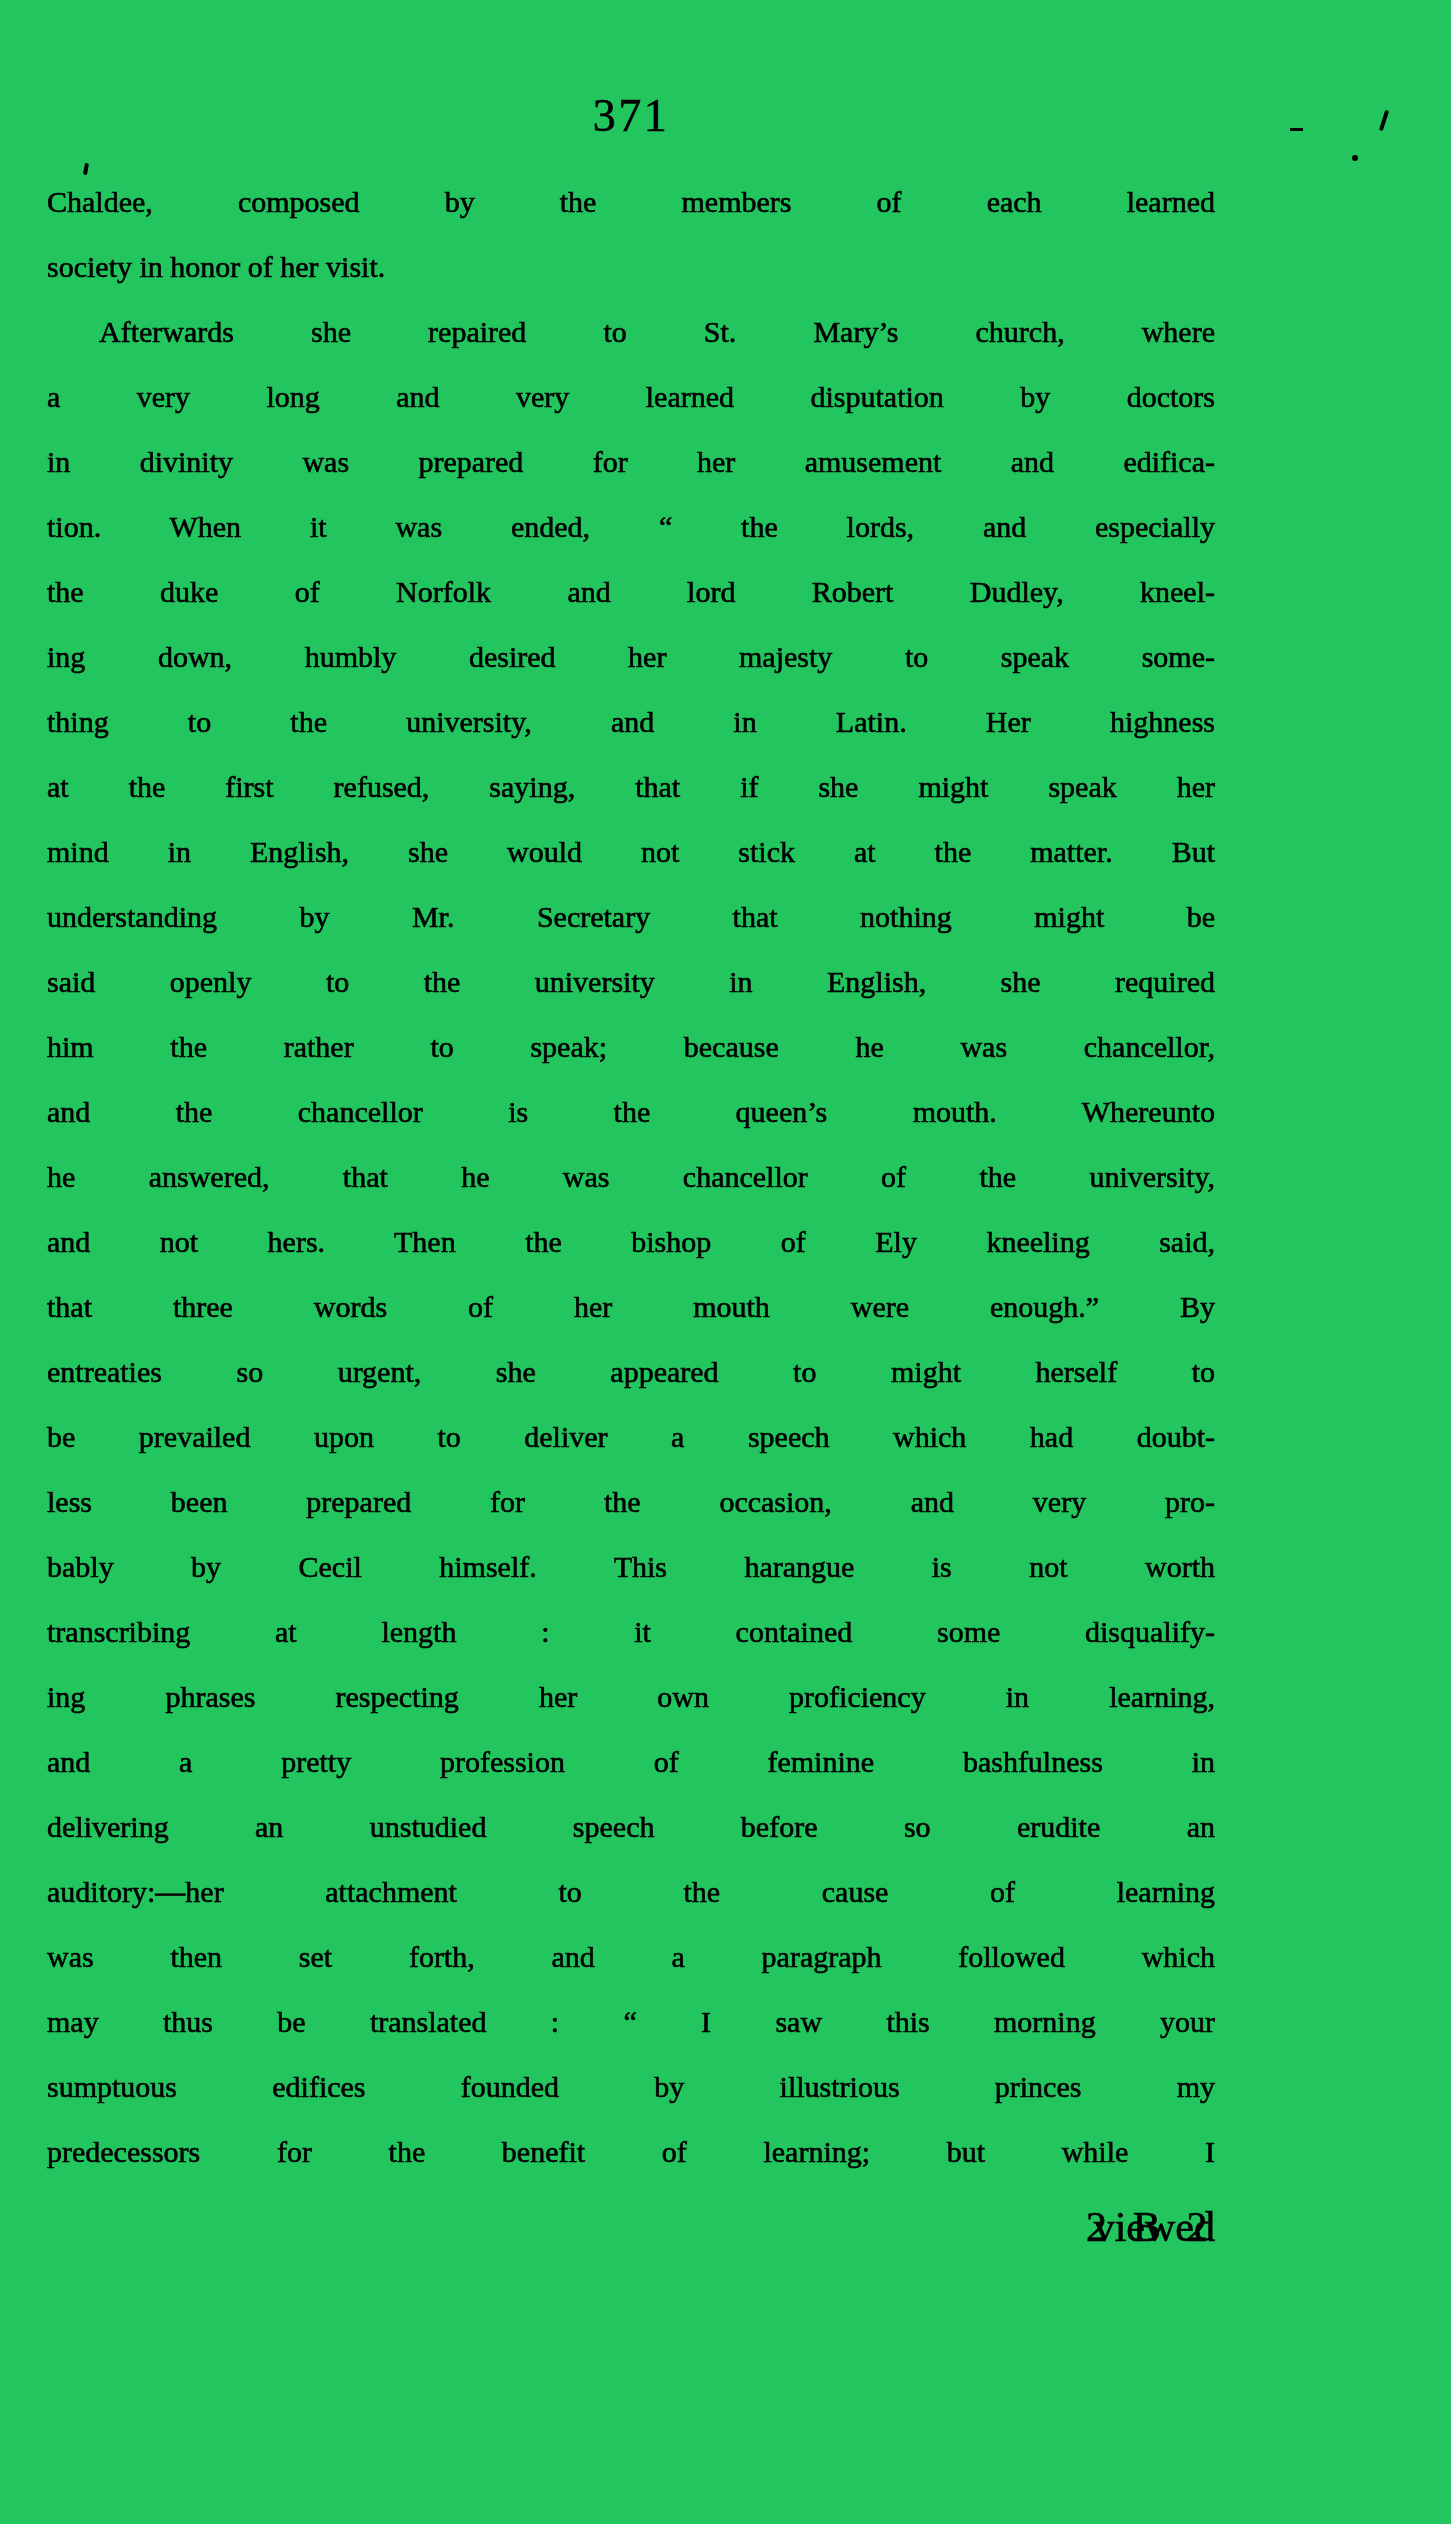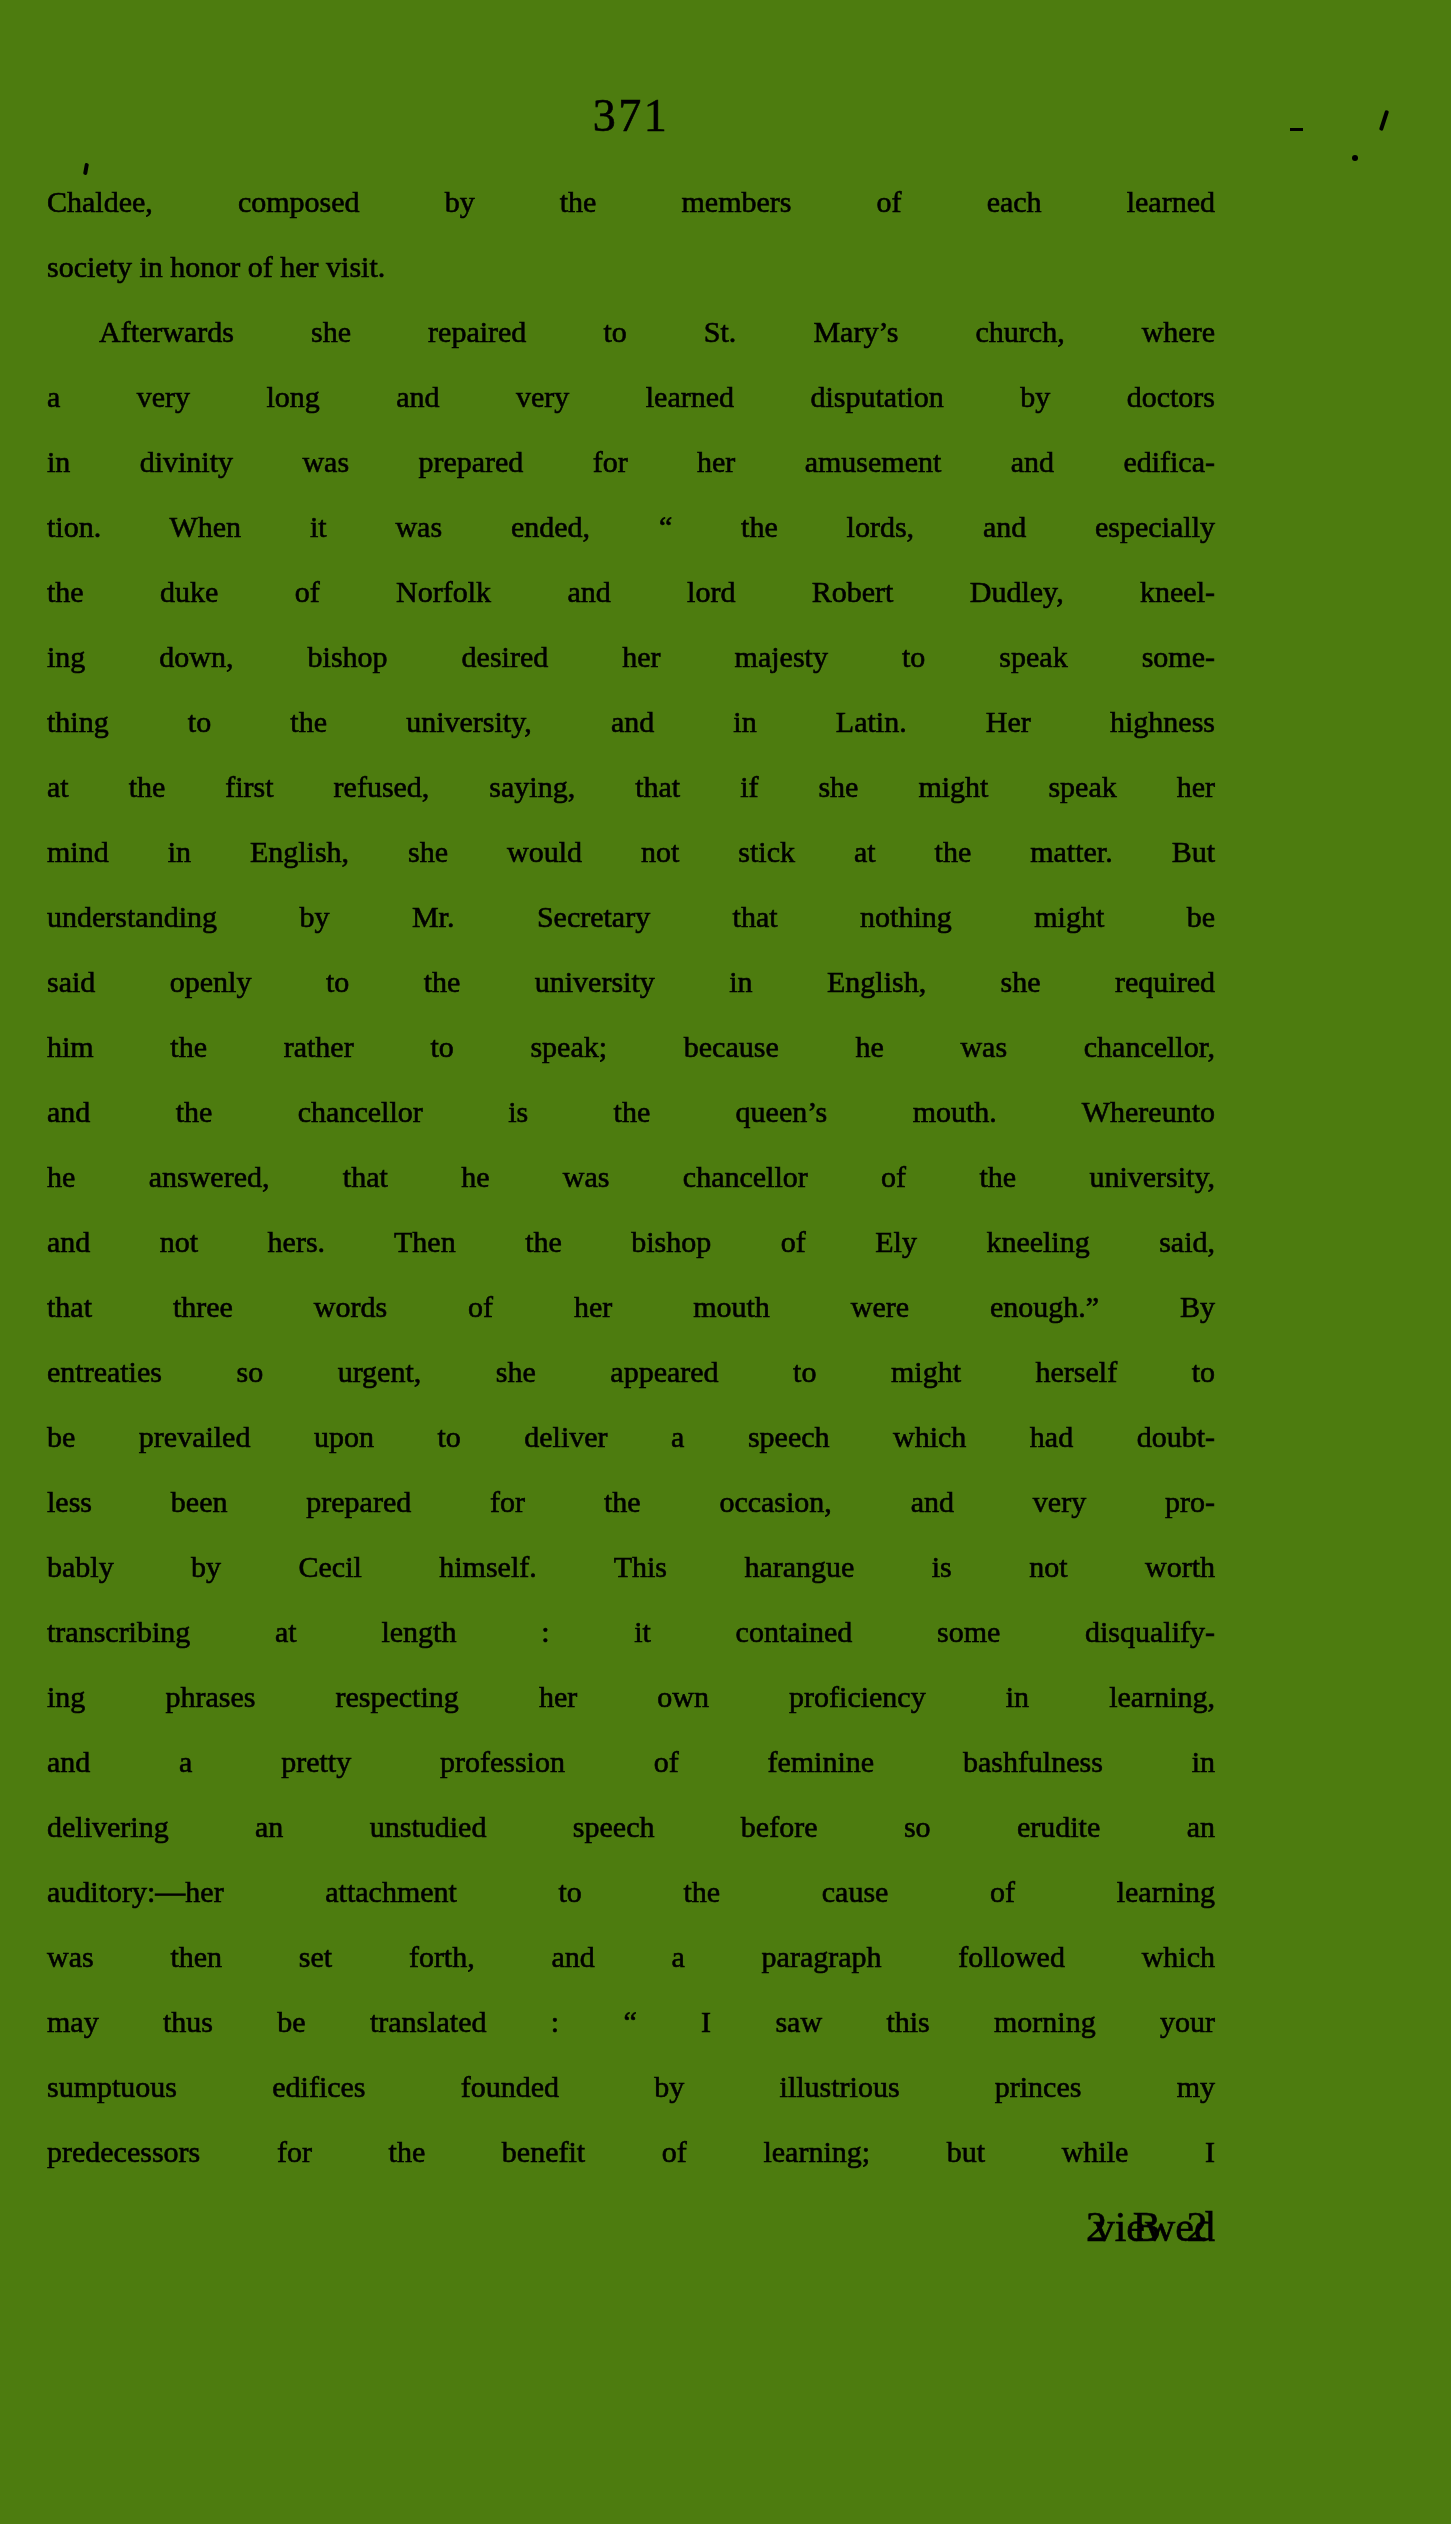--- a/index.html
+++ b/index.html
@@ -1,21 +1,21 @@
 <!DOCTYPE html>
 <html style="font-size:13.5px"><head>
 <meta charset="utf-8">
 <style>
   html,body{margin:0;padding:0;}
   body{
     width:1451px;height:2525px;position:relative;background:#ffffff;
     font-family:"Liberation Serif","DejaVu Serif",serif;color:#000;
     -webkit-font-smoothing:antialiased;
   }
-  .page{position:absolute;left:0;top:0;width:1451px;height:2525px;background:#4d7c0f;overflow:hidden;}
+  .page{position:absolute;left:0;top:0;width:1451px;height:2525px;background:#22c55e;overflow:hidden;}
   .ink{-webkit-text-stroke:0.6px currentColor;}
   .folio{
     position:absolute;top:83px;left:47px;width:1168px;height:65px;
     line-height:65px;text-align:center;font-size:46px;letter-spacing:2.5px;
   }
   .text-block{position:absolute;top:169px;left:47px;width:1168px;}
   .line{
     height:65px;line-height:65px;font-size:30px;
     text-align:justify;text-align-last:justify;
     overflow:visible;
@@ -39,21 +39,21 @@
   <div class="folio ink">371</div>
 
   <div class="text-block ink">
       <div class="line">Chaldee, composed by the members of each learned</div>
       <div class="line nofill">society in honor of her visit.</div>
       <div class="line indent">Afterwards she repaired to St. Mary’s church, where</div>
       <div class="line">a very long and very learned disputation by doctors</div>
       <div class="line">in divinity was prepared for her amusement and edifica-</div>
       <div class="line">tion.  When it was ended, “ the lords, and especially</div>
       <div class="line">the duke of Norfolk and lord Robert Dudley, kneel-</div>
-      <div class="line">ing down, bishop desired her majesty to speak some-</div>
+      <div class="line">ing down, humbly desired her majesty to speak some-</div>
       <div class="line">thing to the university, and in Latin.  Her highness</div>
       <div class="line">at the first refused, saying, that if she might speak her</div>
       <div class="line">mind in English, she would not stick at the matter.  But</div>
       <div class="line">understanding by Mr. Secretary that nothing might be</div>
       <div class="line">said openly to the university in English, she required</div>
       <div class="line">him the rather to speak; because he was chancellor,</div>
       <div class="line">and the chancellor is the queen’s mouth.  Whereunto</div>
       <div class="line">he answered, that he was chancellor of the university,</div>
       <div class="line">and not hers.  Then the bishop of Ely kneeling said,</div>
       <div class="line">that three words of her mouth were enough.”  By</div>

